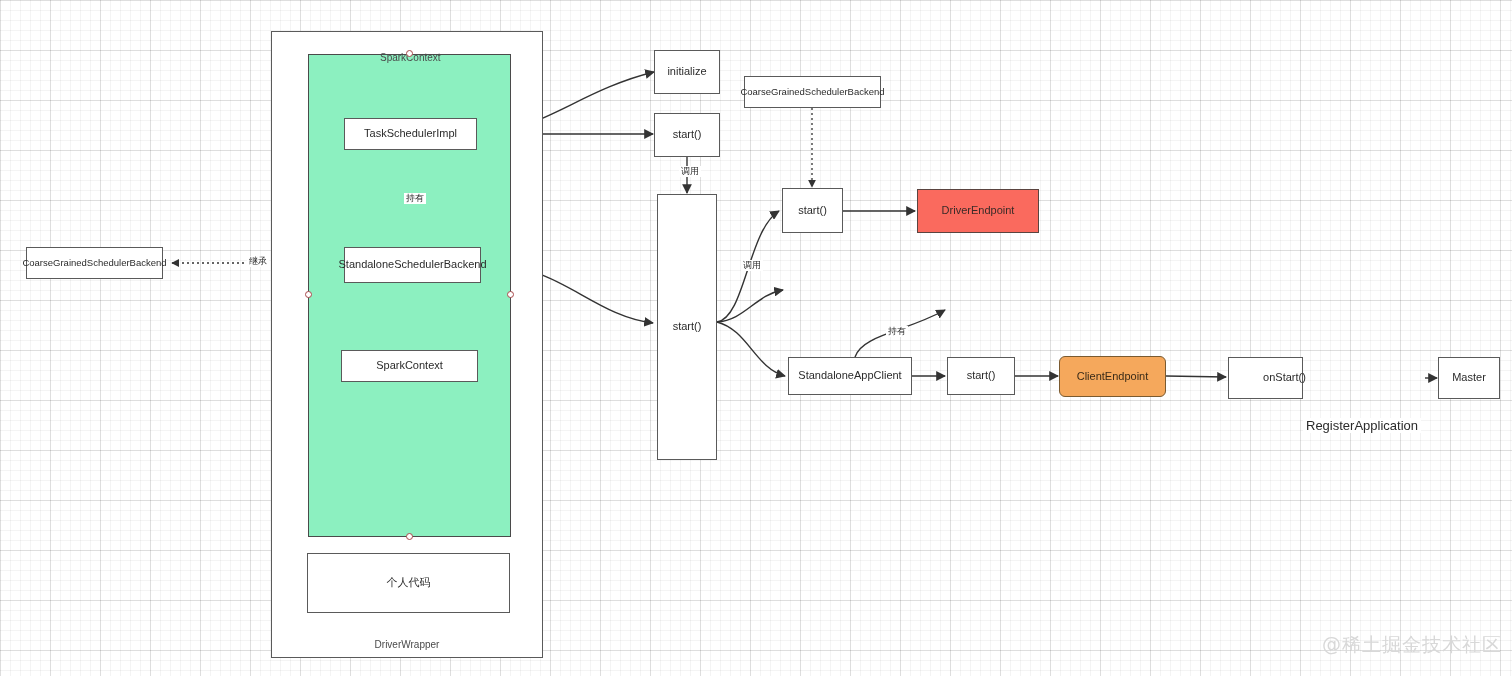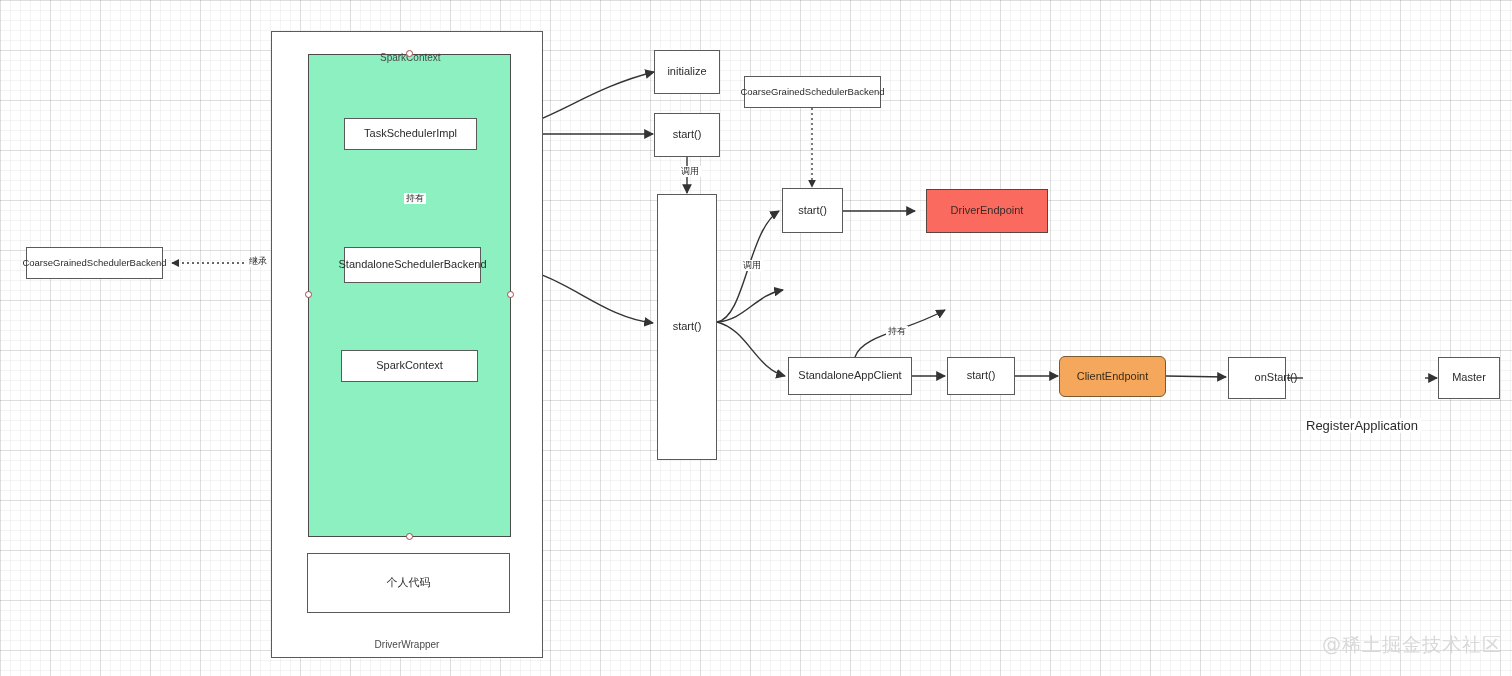--- a/index.html
+++ b/index.html
@@ -203,38 +203,38 @@
   </div>
 
   <div class="node" style="left:744px; top:76px; width:137px; height:32px;">
     <span style="font-size:9.5px;">CoarseGrainedSchedulerBackend</span>
   </div>
 
   <div class="node" style="left:782px; top:188px; width:61px; height:45px;">
     <span>start()</span>
   </div>
 
-  <div class="node red" style="left:917px; top:189px; width:122px; height:44px;margin-left:9px;">
+  <div class="node red" style="left:917px; top:189px; width:122px; height:44px;">
     <span>DriverEndpoint</span>
   </div>
 
 
   <div class="node" style="left:788px; top:357px; width:124px; height:38px;text-align:center;">
     <span>StandaloneAppClient</span>
   </div>
 
   <div class="node" style="left:947px; top:357px; width:68px; height:38px;">
     <span>start()</span>
   </div>
 
   <div class="node orange" style="left:1059px; top:356px; width:107px; height:41px;">
     <span>ClientEndpoint</span>
   </div>
 
-  <div class="node" style="left:1228px; top:357px; width:58px; height:42px;padding-left:42px;">
+  <div class="node" style="left:1228px; top:357px; width:75px; height:42px;padding-left:42px;">
     <span>onStart()</span>
   </div>
 
   <div class="node" style="left:1438px; top:357px; width:62px; height:42px;">
     <span>Master</span>
   </div>
 
   <div class="edge-label" style="left:247px; top:256px;">继承</div>
 
   <div class="edge-label" style="left:404px; top:193px;">持有</div>

